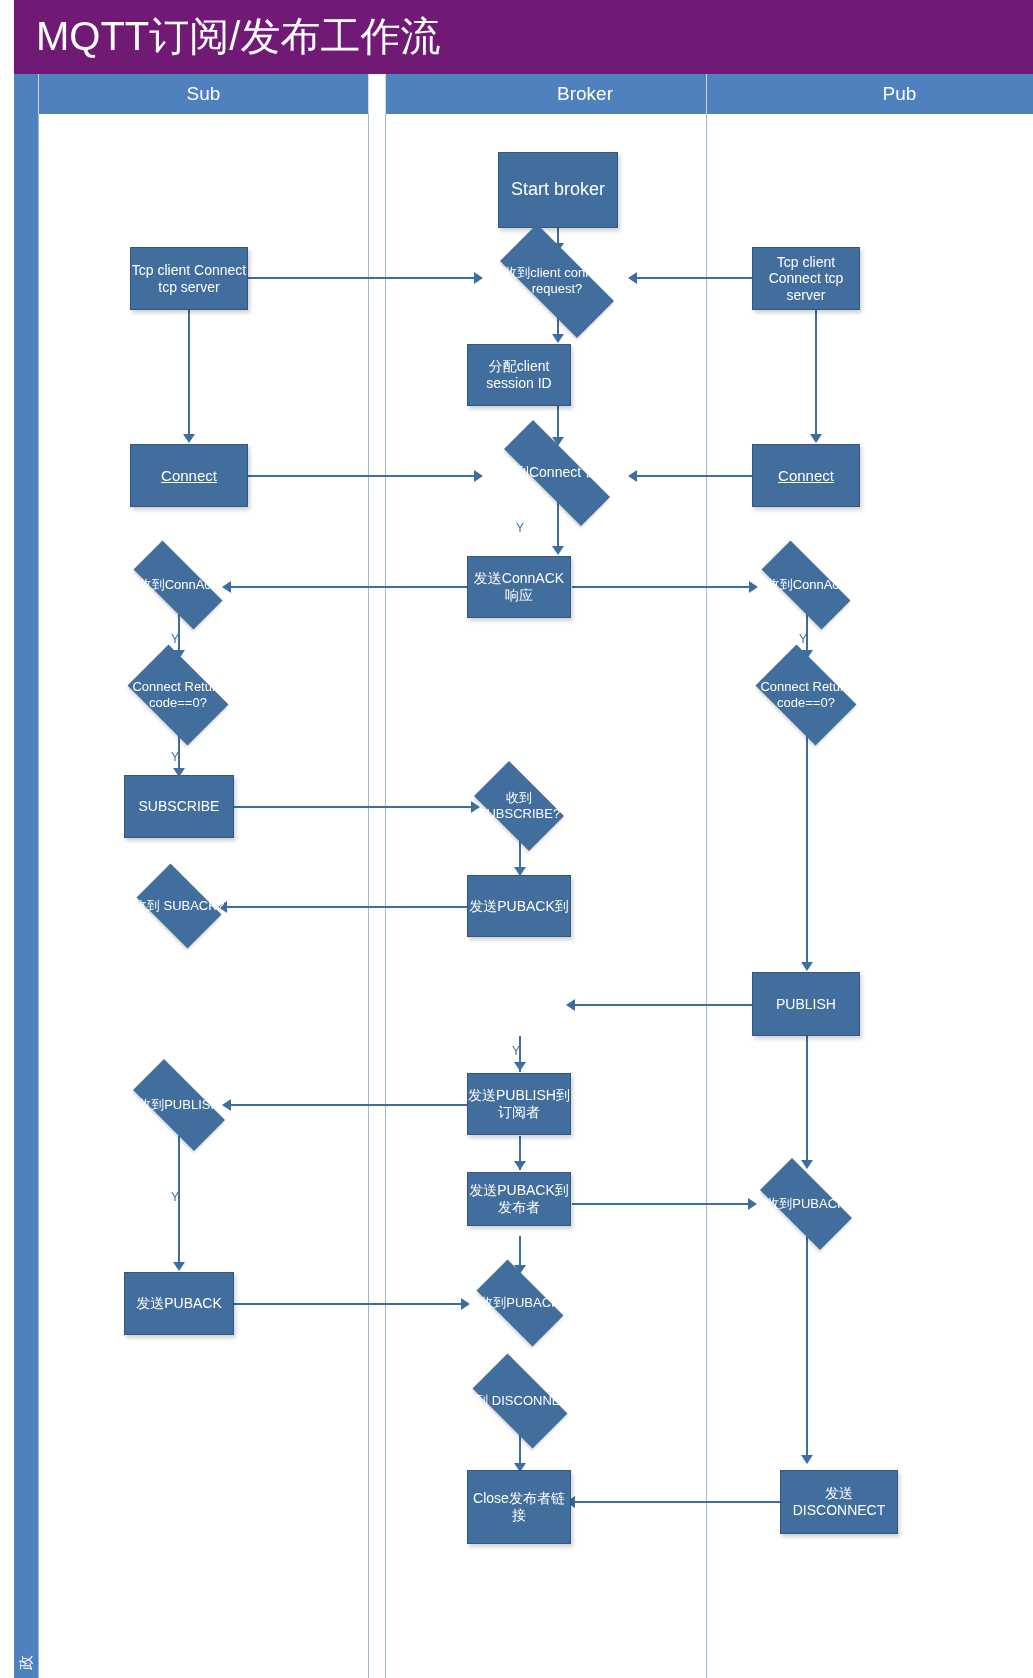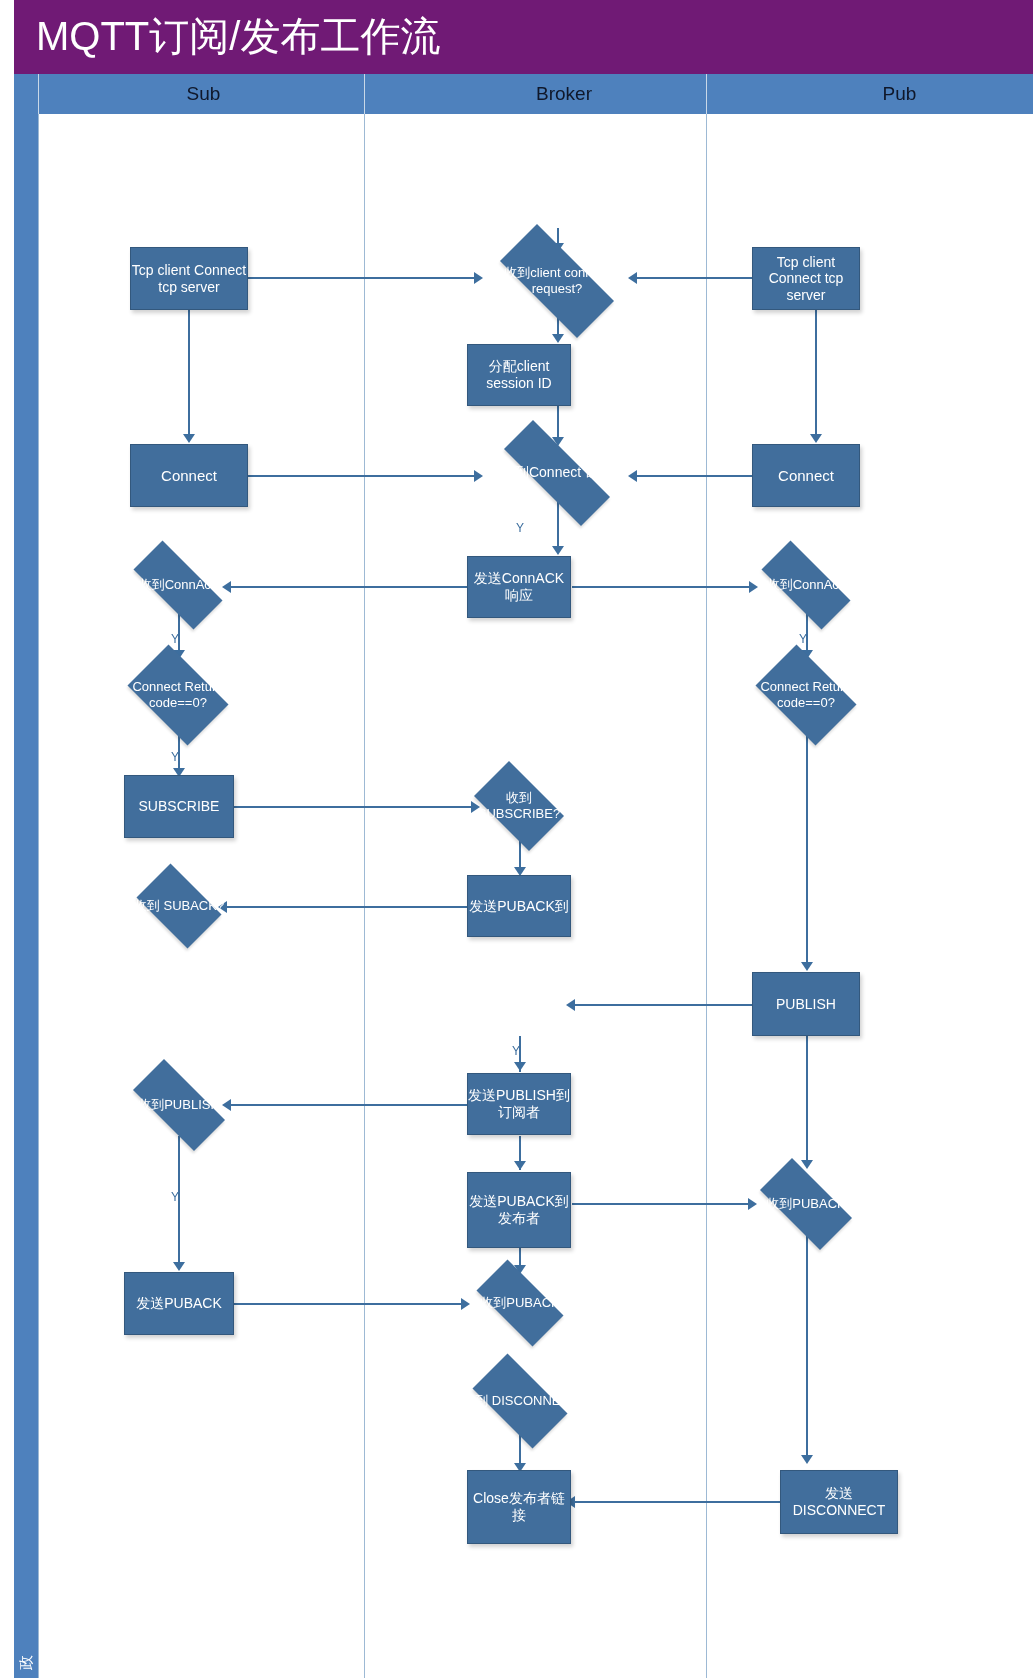--- a/index.html
+++ b/index.html
@@ -9,41 +9,41 @@
   
   .title-band{position:absolute;left:14px;top:0;width:1019px;height:74px;background:#701a75;}
   .title-text{position:absolute;left:22px;top:12px;font-size:40px;color:#ffffff;letter-spacing:0px;line-height:48px;white-space:nowrap;}
 
   
   .left-band{position:absolute;left:14px;top:74px;width:24px;height:1604px;background:#4E81BD;}
   .left-band-label{position:absolute;left:-14px;bottom:6px;width:52px;text-align:center;
        font-size:15px;color:#ffffff;transform:rotate(-90deg);transform-origin:center center;white-space:nowrap;}
 
   
-  .lane-head{position:absolute;top:74px;height:40px;background:#4E81BD;color:#0f172a;
+  .lane-head{position:absolute;top:74px;height:40px;background:#4E81BD;color:#ffffff;
      font-size:19px;display:flex;align-items:center;justify-content:center;
      border-left:1px solid #c9d8e8;border-right:1px solid #c9d8e8;box-sizing:border-box;}
   .lane-body{position:absolute;top:114px;height:1564px;background:#ffffff;
      border-left:1px solid #9DB9D4;border-right:1px solid #9DB9D4;box-sizing:border-box;}
   .lane-sub  {left:38px;  width:331px;}
-  .lane-brk  {left:364px; width:357px;padding-left:43px;}
+  .lane-brk  {left:385px; width:357px;padding-left:43px;}
   .lane-pub  {left:706px; width:387px;}
 
   
   .node{position:absolute;box-sizing:border-box;color:#ffffff;display:flex;
         align-items:center;justify-content:center;text-align:center;line-height:1.18;}
   .rect{background:#416E9C;border:1px solid #33587D;box-shadow:2px 3px 4px rgba(0,0,0,.18);}
   .diam-wrap{position:absolute;}
   .diam-shape{position:absolute;left:0;top:0;width:100%;height:100%;
      background:#416E9C;transform:rotate(45deg) scale(.7071);
      box-shadow:2px 3px 4px rgba(0,0,0,.15);}
   .diam-label{position:absolute;left:0;top:0;width:100%;height:100%;
      display:flex;align-items:center;justify-content:center;text-align:center;
      color:#fff;line-height:1.22;pointer-events:none;}
-  .f13{font-size:13px;} .f14{font-size:14px;} .f15{font-size:15px;} .f18{font-size:18px;}
+  .f13{font-size:13px;} .f14{font-size:14px;} .f15{font-size:15px;text-decoration:underline;} .f18{font-size:18px;}
 
   
   .ln{position:absolute;background:#3D6E9E;}
   .lnv{width:1.6px;}
   .lnh{height:1.6px;}
   .arr{position:absolute;width:0;height:0;}
   .arr-d{border-left:6px solid transparent;border-right:6px solid transparent;border-top:9px solid #3D6E9E;}
   .arr-r{border-top:6px solid transparent;border-bottom:6px solid transparent;border-left:9px solid #3D6E9E;}
   .arr-l{border-top:6px solid transparent;border-bottom:6px solid transparent;border-right:9px solid #3D6E9E;}
   .ylab{position:absolute;font-size:12px;color:#3D6E9E;}
@@ -195,20 +195,21 @@
     <div class="diam-label f13">收到PUBLISH</div>
   </div>
 
   <div class="diam-wrap" style="left:128px;top:872px;width:102px;height:68px;">
     <div class="diam-shape"></div>
     <div class="diam-label f13">收到 SUBACK?</div>
   </div>
 
   <div class="node rect f14" style="left:124px;top:1272px;width:110px;height:63px;">发送PUBACK</div>
 
+  <div class="node rect f18" style="left:498px;top:152px;width:120px;height:76px;">Start broker</div>
 
   <div class="diam-wrap" style="left:480px;top:244px;width:154px;height:74px;">
     <div class="diam-shape"></div>
     <div class="diam-label f13" style="padding:0 24px;box-sizing:border-box;">收到client connect request?</div>
   </div>
 
   <div class="node rect f14" style="left:467px;top:344px;width:104px;height:62px;">分配client session ID</div>
 
   <div class="diam-wrap" style="left:480px;top:444px;width:154px;height:58px;">
     <div class="diam-shape"></div>
@@ -220,21 +221,21 @@
   <div class="diam-wrap" style="left:464px;top:771px;width:110px;height:70px;">
     <div class="diam-shape"></div>
     <div class="diam-label f13">收到 SUBSCRIBE?</div>
   </div>
 
   <div class="node rect f14" style="left:467px;top:875px;width:104px;height:62px;">发送PUBACK到</div>
 
 
   <div class="node rect f14" style="left:467px;top:1073px;width:104px;height:62px;">发送PUBLISH到 订阅者</div>
 
-  <div class="node rect f14" style="left:467px;top:1172px;width:104px;height:76px;">发送PUBACK到 发布者</div>
+  <div class="node rect f14" style="left:467px;top:1172px;width:104px;height:54px;">发送PUBACK到 发布者</div>
 
   <div class="diam-wrap" style="left:464px;top:1272px;width:112px;height:62px;">
     <div class="diam-shape"></div>
     <div class="diam-label f13">收到PUBACK</div>
   </div>
 
   <div class="diam-wrap" style="left:460px;top:1366px;width:120px;height:70px;">
     <div class="diam-shape"></div>
     <div class="diam-label f13">收到 DISCONNECT</div>
   </div>

